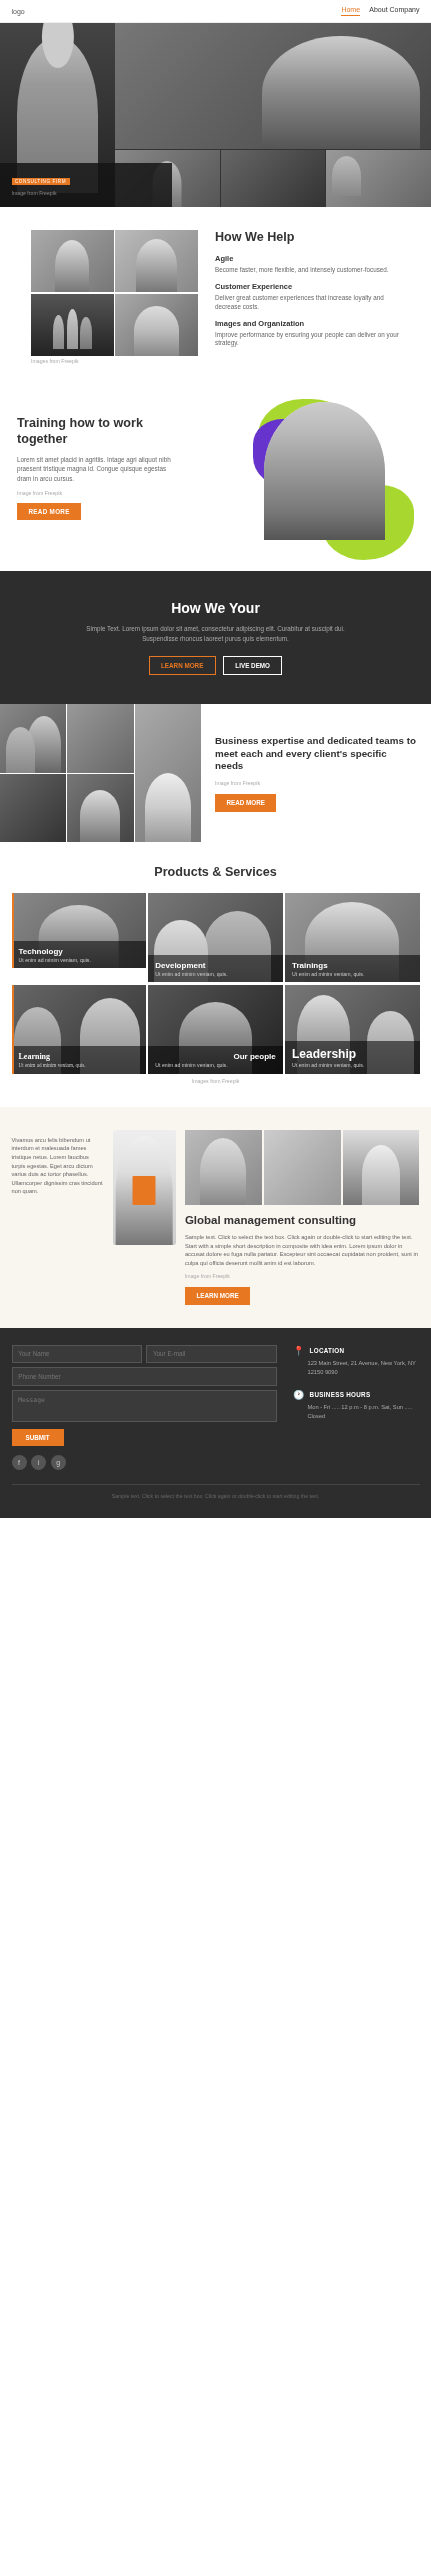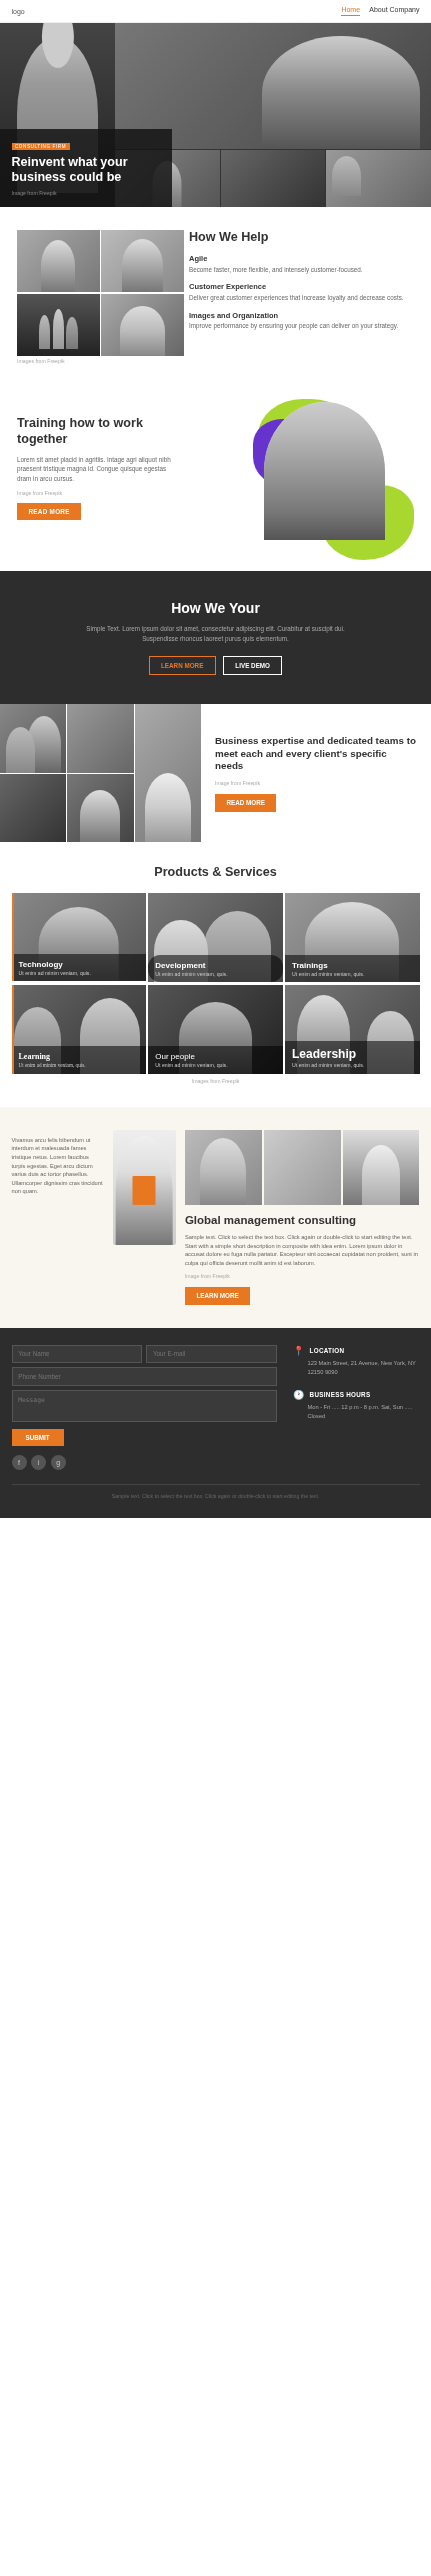--- a/index.html
+++ b/index.html
@@ -52,26 +52,25 @@
         <div style="flex:1; background:linear-gradient(135deg,#666,#333);"></div>
         <div style="flex:1; background:linear-gradient(135deg,#999,#666); overflow:hidden;">
           <div style="margin-top:5.7px; margin-left:5.7px; width:29px; height:40px; background:linear-gradient(180deg,#bbb,#888); border-radius:50% 50% 0 0;"></div>
         </div>
       </div>
     </div>
   </div>
 
   <div style="position:absolute; bottom:0; left:0; width:172px; background:rgba(20,20,20,0.85); padding:11.5px; z-index:2;">
     <div style="background:#e87722; color:#fff; font-size:4.6px; padding:1.1px 3.4px; text-transform:uppercase; letter-spacing:0.6px; margin-bottom:4.6px; display:inline-block;">CONSULTING FIRM</div>
-    <h1 style="color:#fff; font-size:12.6px; font-weight:bold; line-height:1.2; margin-bottom:4.6px;">Reinvent what your business could be</h1>
     <div style="color:#888; font-size:5.2px;">Image from Freepik</div>
   </div>
 </section>
 
-<section style="padding:23px 17px; display:flex; gap:5px; background:#fff;">
+<section style="padding:23px 31px; display:flex; gap:17px; background:#fff;">
   <div style="display:grid; grid-template-columns:1fr 1fr; gap:1.7px; width:167px; flex-shrink:0; align-content:start;">
     <div style="height:62px; background:linear-gradient(135deg,#aaa,#777); overflow:hidden; position:relative;">
       <div style="position:absolute; bottom:0; left:50%; transform:translateX(-50%); width:34px; height:52px; background:linear-gradient(180deg,#ddd,#aaa,#777); border-radius:50% 50% 0 0;"></div>
     </div>
     <div style="height:62px; background:linear-gradient(135deg,#888,#555); overflow:hidden; position:relative;">
       <div style="position:absolute; bottom:0; width:100%; height:100%; background:linear-gradient(135deg,#bbb,#888); display:flex; align-items:flex-end; justify-content:center;">
         <div style="width:50%; height:85%; background:linear-gradient(180deg,#ddd,#aaa,#777); border-radius:50% 50% 0 0;"></div>
       </div>
     </div>
     <div style="height:62px; background:linear-gradient(135deg,#777,#444); position:relative; overflow:hidden;">
@@ -163,37 +162,37 @@
     <h3 style="font-size:9.8px; font-weight:bold; color:#333; margin-bottom:7px; line-height:1.3;">Business expertise and dedicated teams to meet each and every client's specific needs</h3>
     <div style="font-size:5.2px; color:#aaa; margin-bottom:8px;">Image from Freepik</div>
     <button style="background:#e87722; color:#fff; border:none; padding:5.2px 11.5px; font-size:6.3px; font-weight:bold; cursor:pointer; text-transform:uppercase; width:fit-content;">READ MORE</button>
   </div>
 </section>
 
 <section style="padding:23px 11.5px; background:#fff;">
   <h2 style="font-size:12.6px; font-weight:bold; color:#333; text-align:center; margin-bottom:14px;">Products &amp; Services</h2>
   <div style="display:grid; grid-template-columns:repeat(3,1fr); gap:2.3px;">
 
-    <div style="position:relative; height:88px; overflow:hidden; cursor:pointer;">
+    <div style="position:relative; height:75px; overflow:hidden; cursor:pointer;">
       <div style="width:100%; height:100%; background:linear-gradient(135deg,#888,#555); position:relative; overflow:hidden;">
         <div style="position:absolute; bottom:0; left:50%; transform:translateX(-50%); width:60%; height:85%; background:linear-gradient(180deg,#ccc,#999,#666); border-radius:50% 50% 0 0;"></div>
       </div>
       <div style="position:absolute; bottom:0; left:0; right:0; background:rgba(0,0,0,0.55); padding:5.7px 7px;">
         <div style="color:#fff; font-size:8px; font-weight:bold;">Technology</div>
         <div style="color:#ccc; font-size:5.2px; margin-top:1.1px;">Ut enim ad minim veniam, quis.</div>
       </div>
       <div style="position:absolute; top:0; left:0; width:2.3px; height:100%; background:#e87722;"></div>
     </div>
 
     <div style="position:relative; height:89px; overflow:hidden; cursor:pointer;">
       <div style="width:100%; height:100%; background:linear-gradient(135deg,#777,#444);">
         <div style="position:absolute; bottom:0; right:11.5px; width:50%; height:80%; background:linear-gradient(180deg,#bbb,#888); border-radius:50% 50% 0 0;"></div>
         <div style="position:absolute; bottom:0; left:5.7px; width:40%; height:70%; background:linear-gradient(180deg,#ddd,#aaa); border-radius:50% 50% 0 0;"></div>
       </div>
-      <div style="position:absolute; bottom:0; left:0; right:0; background:rgba(0,0,0,0.55); padding:5.7px 7px;border-radius:12px;">
+      <div style="position:absolute; bottom:0; left:0; right:0; background:rgba(0,0,0,0.55); padding:5.7px 7px;">
         <div style="color:#fff; font-size:8px; font-weight:bold;">Development</div>
         <div style="color:#ccc; font-size:5.2px; margin-top:1.1px;">Ut enim ad minim veniam, quis.</div>
       </div>
     </div>
 
     <div style="position:relative; height:89px; overflow:hidden; cursor:pointer;">
       <div style="width:100%; height:100%; background:linear-gradient(135deg,#999,#666); position:relative; overflow:hidden;">
         <div style="position:absolute; bottom:0; left:50%; transform:translateX(-50%); width:70%; height:90%; background:linear-gradient(180deg,#ddd,#aaa,#777); border-radius:50% 50% 0 0;"></div>
       </div>
       <div style="position:absolute; bottom:0; left:0; right:0; background:rgba(0,0,0,0.55); padding:5.7px 7px;">
@@ -212,21 +211,21 @@
         <div style="color:#ccc; font-size:5.2px; margin-top:1.1px;">Ut enim ad minim veniam, quis.</div>
       </div>
       <div style="position:absolute; top:0; left:0; width:2.3px; height:100%; background:#e87722;"></div>
     </div>
 
     <div style="position:relative; height:89px; overflow:hidden; cursor:pointer;">
       <div style="width:100%; height:100%; background:linear-gradient(135deg,#555,#222); position:relative; overflow:hidden;">
         <div style="position:absolute; bottom:0; left:50%; transform:translateX(-50%); width:55%; height:80%; background:linear-gradient(180deg,#bbb,#888,#555); border-radius:50% 50% 0 0;"></div>
       </div>
       <div style="position:absolute; bottom:0; left:0; right:0; background:rgba(0,0,0,0.55); padding:5.7px 7px;">
-        <div style="color:#fff; font-size:8px; font-weight:normal;">Our people</div>
+        <div style="color:#fff; font-size:8px; font-weight:bold;text-align:right;">Our people</div>
         <div style="color:#ccc; font-size:5.2px; margin-top:1.1px;">Ut enim ad minim veniam, quis.</div>
       </div>
     </div>
 
     <div style="position:relative; height:89px; overflow:hidden; cursor:pointer;">
       <div style="width:100%; height:100%; background:linear-gradient(135deg,#777,#444); position:relative; overflow:hidden;">
         <div style="position:absolute; bottom:0; left:11.5px; width:40%; height:88%; background:linear-gradient(180deg,#ddd,#aaa,#777); border-radius:50% 50% 0 0;"></div>
         <div style="position:absolute; bottom:0; right:5.7px; width:35%; height:70%; background:linear-gradient(180deg,#ccc,#999); border-radius:50% 50% 0 0;"></div>
       </div>
       <div style="position:absolute; bottom:0; left:0; right:0; background:rgba(0,0,0,0.55); padding:5.7px 7px;">

